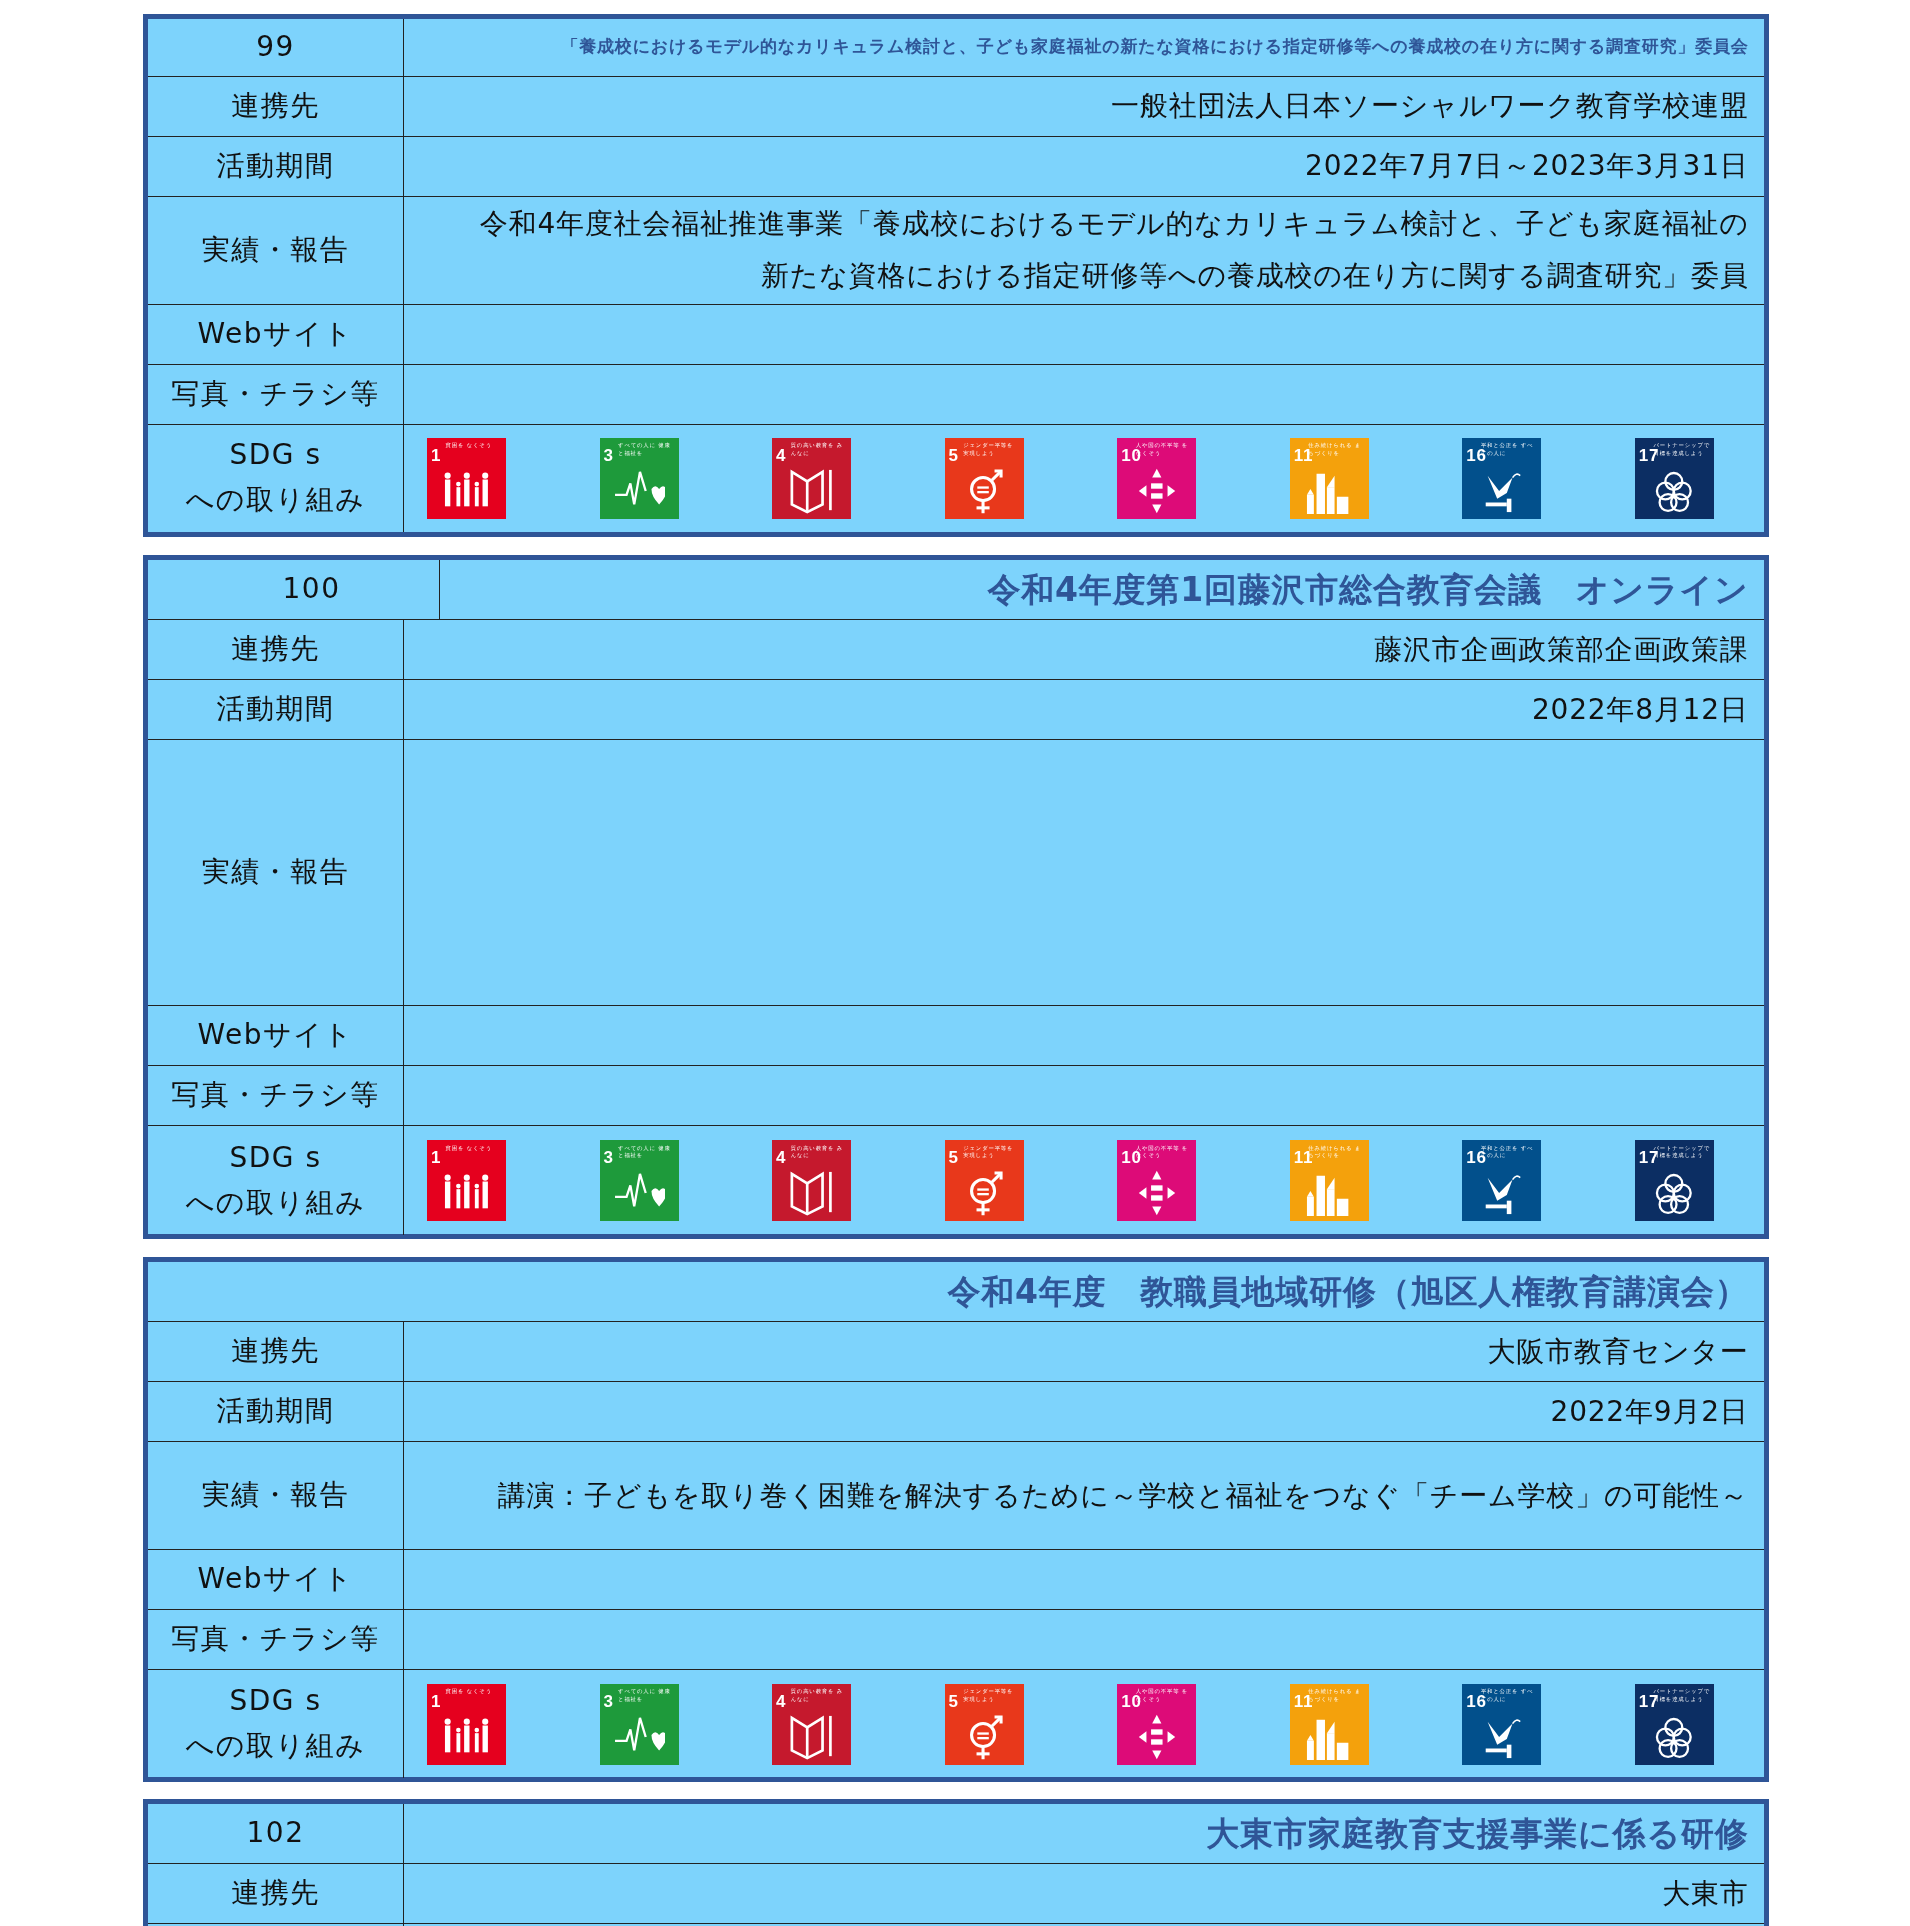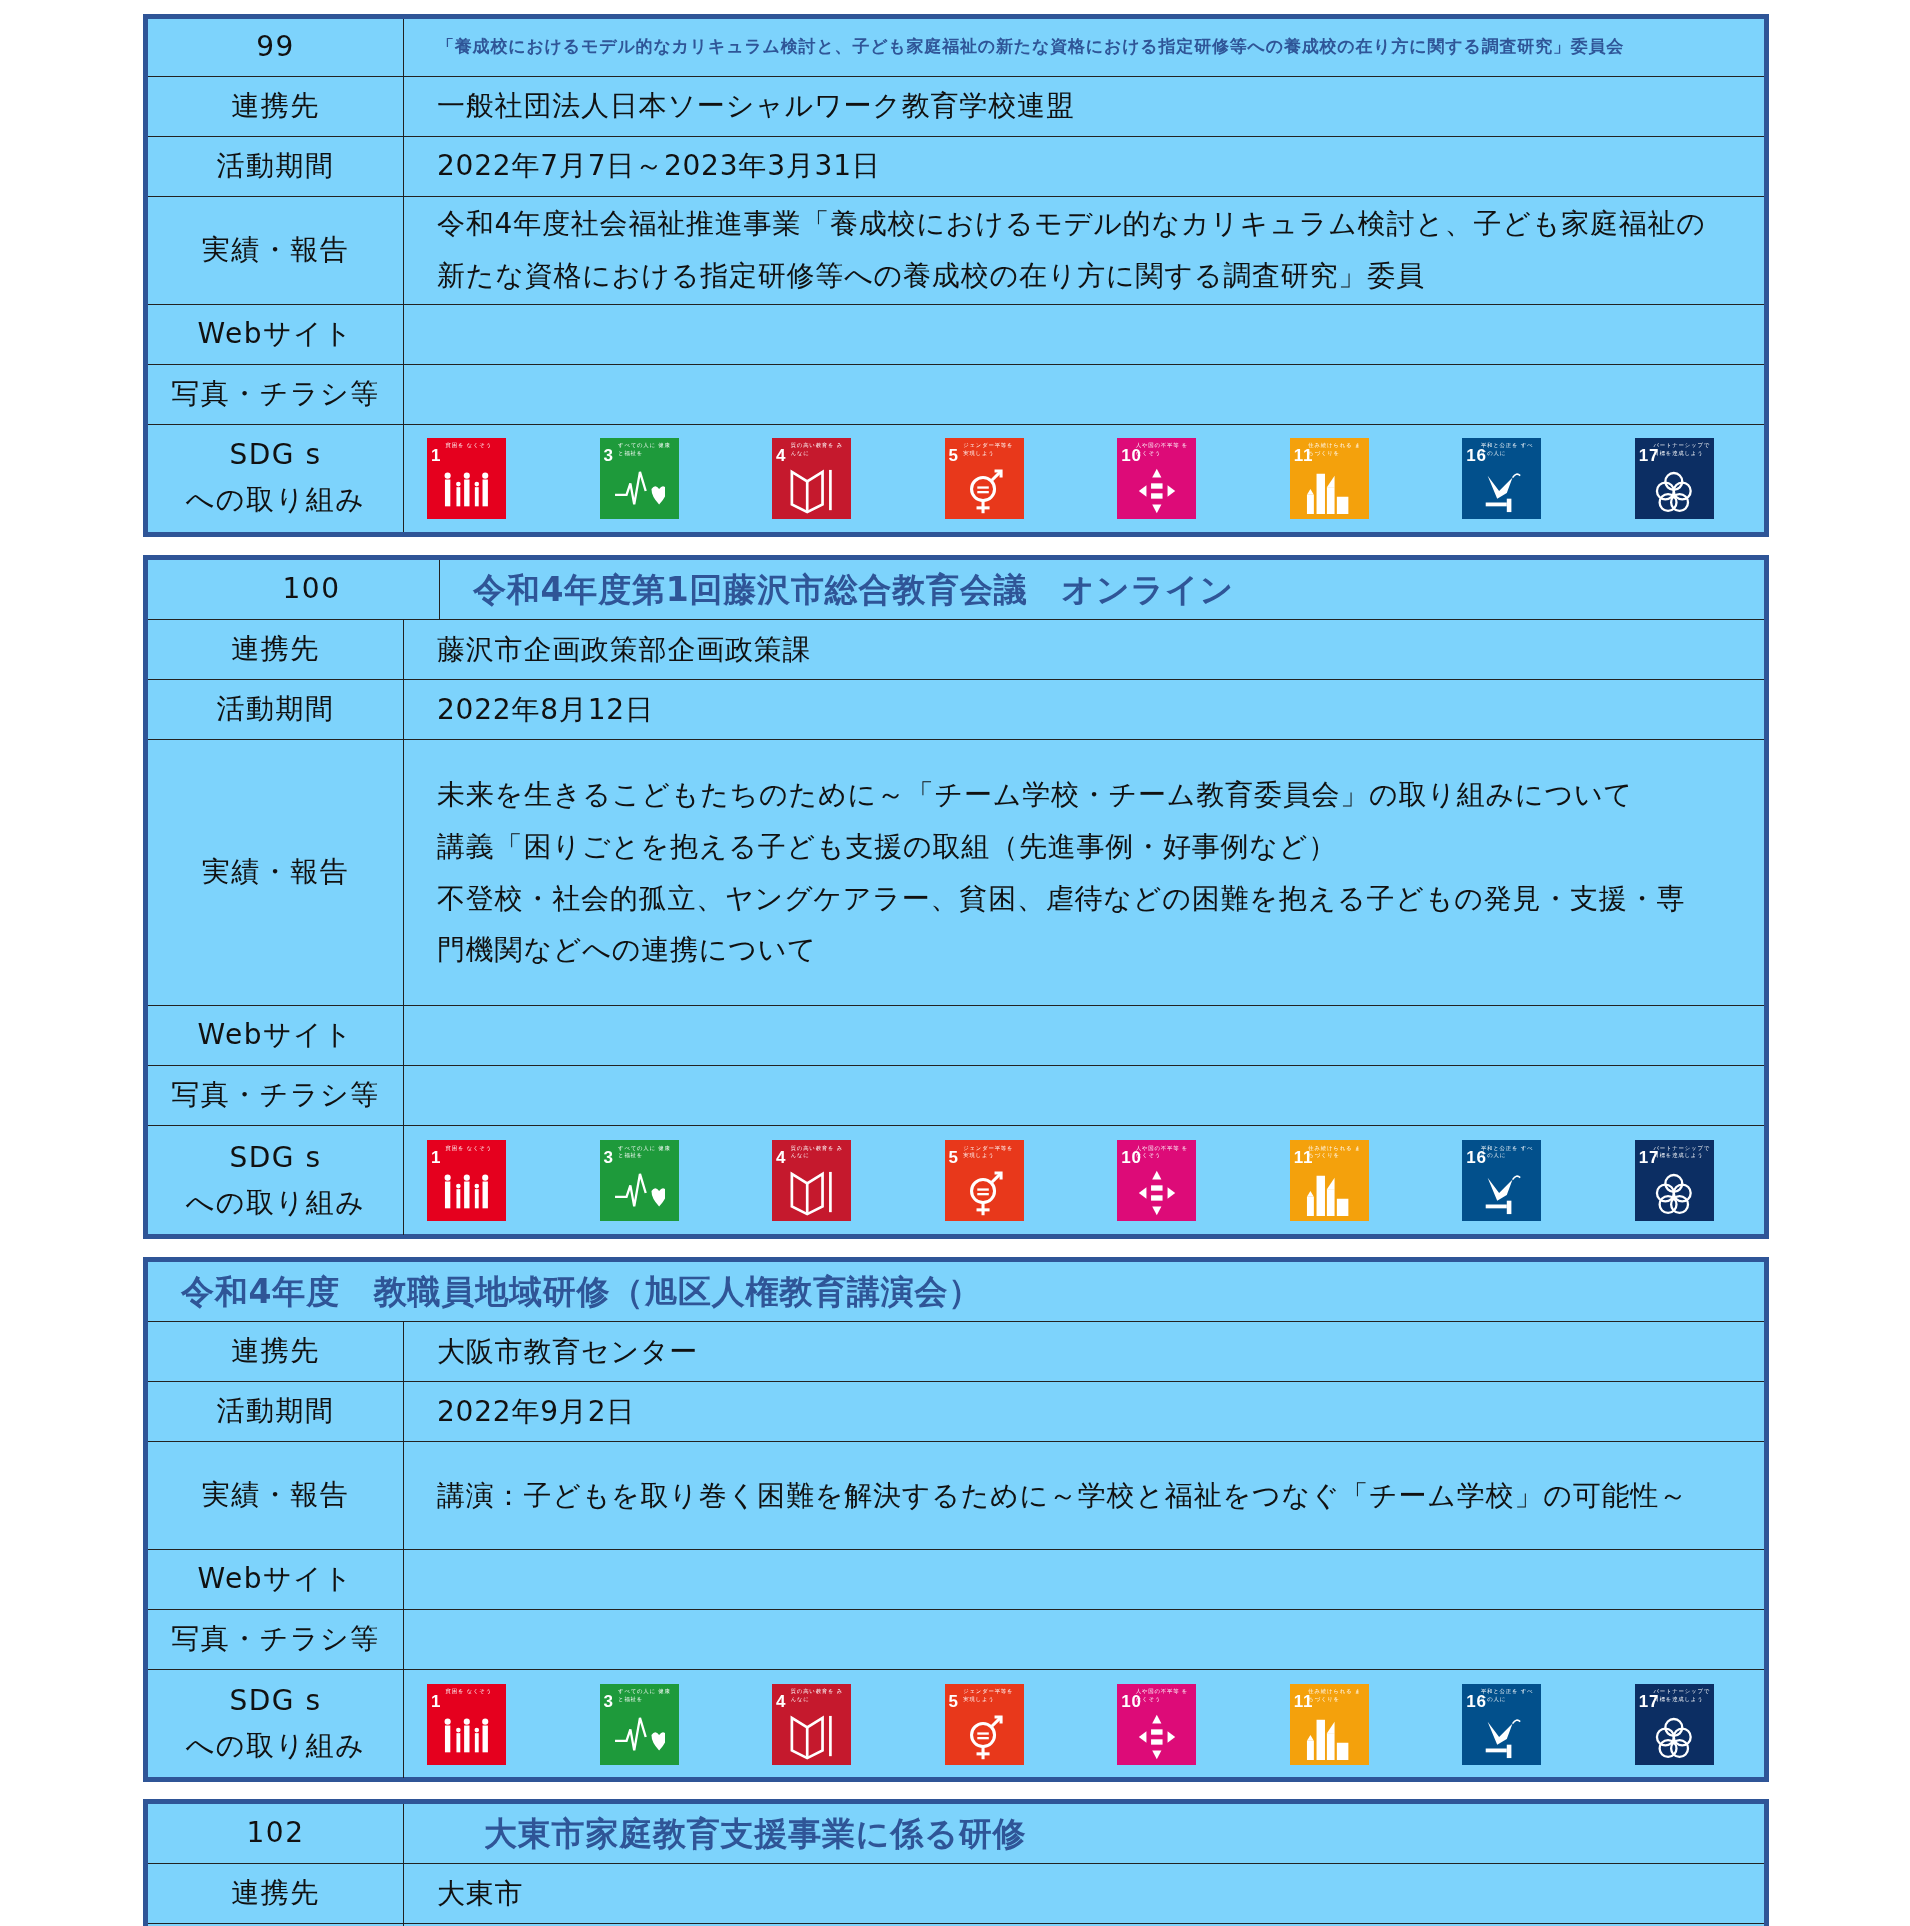--- a/index.html
+++ b/index.html
@@ -6,21 +6,21 @@
   body { width: 1911px; height: 2353px; position: relative; overflow: hidden;
          font-family: "DejaVu Sans", "Liberation Sans", sans-serif; color: #111; }
   .record { position: absolute; left: 143px; width: 1626px; box-sizing: border-box;
             border: 5.4px solid #2f5597; background: #7dd3fc; }
   .row { display: flex; box-sizing: border-box; border-bottom: 1.5px solid #222; }
   .row:last-child { border-bottom: none; }
   .label { width: 256px; flex: 0 0 256px; box-sizing: border-box; border-right: 1.5px solid #222;
            display: flex; flex-direction: column; align-items: center; justify-content: center;
            font-size: 28px; line-height: 1.6; text-align: center; letter-spacing: 1.5px; }
   .value { flex: 1; box-sizing: border-box; padding: 0 15.4px 0 33px; display: flex; flex-direction: column;
-           justify-content: center; font-size: 28px; line-height: 1.85; letter-spacing: 0.8px; }
+           justify-content: center; font-size: 28px; line-height: 1.85; letter-spacing: 0.8px; align-items: flex-end; }
   .title { color: #2f5597; font-weight: bold; font-size: 33px; letter-spacing: 0.8px; }
   .title.small { font-size: 17px; }
   .sdg-row .value { flex-direction: row; align-items: center; justify-content: space-between;
                     padding: 0 50px 0 23px; }
   .sdg { width: 79px; height: 81px; position: relative; box-sizing: border-box; color: #fff;
          font-weight: bold; overflow: hidden; }
   .sdg .num { position: absolute; left: 3.9px; top: 2.3px; font-size: 17px; font-family: "Liberation Sans", sans-serif; }
   .sdg .cap { position: absolute; left: 18.5px; top: 4.6px; font-size: 5.4px; line-height: 1.4; font-weight: normal; width: 58px; }
   .sdg svg { position: absolute; left: 13.5px; top: 30px; width: 52px; height: 46px; }
 </style>
@@ -184,26 +184,20 @@
   <div class="row" style="height:60px;">
     <div class="label">連携先</div>
     <div class="value">藤沢市企画政策部企画政策課</div>
   </div>
   <div class="row" style="height:60px;">
     <div class="label">活動期間</div>
     <div class="value">2022年8月12日</div>
   </div>
   <div class="row" style="height:266px;">
     <div class="label">実績・報告</div>
-    <div class="value">
-      <div>未来を生きるこどもたちのために～「チーム学校・チーム教育委員会」の取り組みについて</div>
-      <div>講義「困りごとを抱える子ども支援の取組（先進事例・好事例など）</div>
-      <div>不登校・社会的孤立、ヤングケアラー、貧困、虐待などの困難を抱える子どもの発見・支援・専</div>
-      <div>門機関などへの連携について</div>
-    </div>
   </div>
   <div class="row" style="height:60px;">
     <div class="label">Webサイト</div>
     <div class="value"></div>
   </div>
   <div class="row" style="height:60px;">
     <div class="label">写真・チラシ等</div>
     <div class="value"></div>
   </div>
   <div class="row sdg-row" style="height:109px;">

